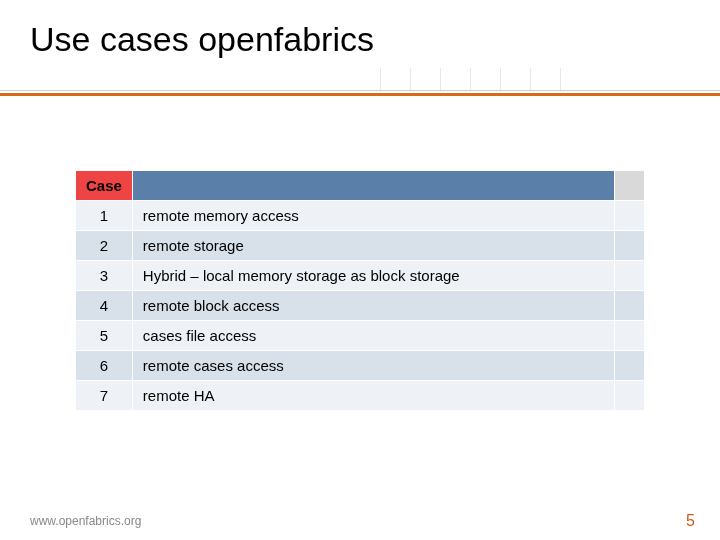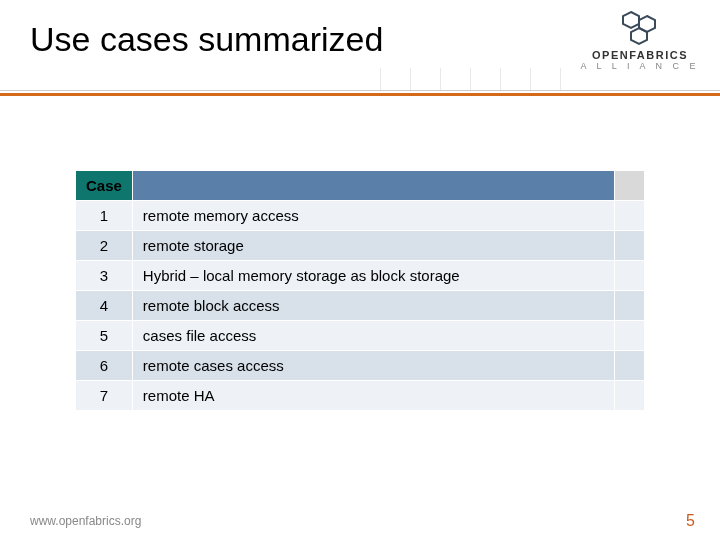--- a/index.html
+++ b/index.html
@@ -12,48 +12,35 @@
   .logo-text2 { font-size: 9px; font-weight: 400; letter-spacing: 4px; color: #888; line-height: 1.2; }
   .rule-area { position: absolute; top: 90px; left: 0; width: 720px; }
   .rule-grey { height: 1px; background: #ccc; margin-bottom: 2px; }
   .rule-orange { height: 3px; background: #d46a1a; }
   .grid-lines { position: absolute; top: 68px; left: 0; width: 720px; height: 22px; }
   .grid-lines div { position: absolute; top: 0; width: 1px; height: 22px; background: #e8e8e8; }
   .table-wrap { position: absolute; top: 170px; left: 75px; width: 570px; }
   table { width: 100%; border-collapse: collapse; font-size: 15px; }
   th, td { text-align: left; padding: 6px 10px; border: 1px solid #fff; }
   thead th { background: #5a7fa8; color: #fff; font-weight: 700; }
-  thead th.case { background: #0f766e; color: #000; }
+  thead th.case { background: #ef4444; color: #000; }
   thead th.filler2 { background: #d9d9d9; }
   tbody tr td { background: #eef2f6; color: #000; }
   tbody tr:nth-child(even) td { background: #d8e0ea; }
   td.case-cell { text-align: center; width: 55px; }
   td.filler-cell { width: 30px; }
   .footer { position: absolute; bottom: 12px; left: 30px; font-size: 12px; color: #888; }
   .pagenum { position: absolute; bottom: 10px; right: 25px; font-size: 16px; color: #c75c1c; font-weight: 400; }
 </style>
 </head>
 <body>
 
 <div class="slide">
-  <div class="title">Use cases summarized</div>
+  <div class="title">Use cases openfabrics</div>
 
-  <div class="logo">
-    <div class="logo-hex">
-      <svg width="44" height="38" viewBox="0 0 44 38">
-        <g fill="none" stroke="#3a4a5a" stroke-width="2">
-          <polygon points="13,2 21,6 21,14 13,18 5,14 5,6"></polygon>
-          <polygon points="29,6 37,10 37,18 29,22 21,18 21,10"></polygon>
-          <polygon points="21,18 29,22 29,30 21,34 13,30 13,22"></polygon>
-        </g>
-      </svg>
-    </div>
-    <div class="logo-text1">OPENFABRICS</div>
-    <div class="logo-text2">A L L I A N C E</div>
-  </div>
 
   <div class="grid-lines">
     <div style="left:380px"></div>
       <div style="left:410px"></div>
       <div style="left:440px"></div>
     <div style="left:470px"></div>
       <div style="left:500px"></div>
       <div style="left:530px"></div>
     <div style="left:560px"></div>
   </div>

